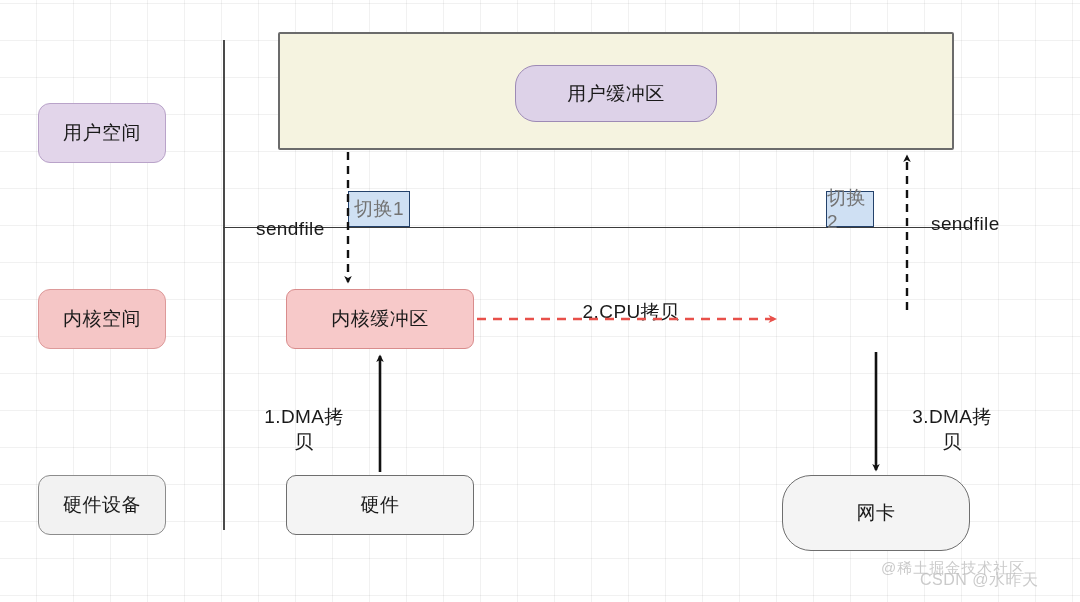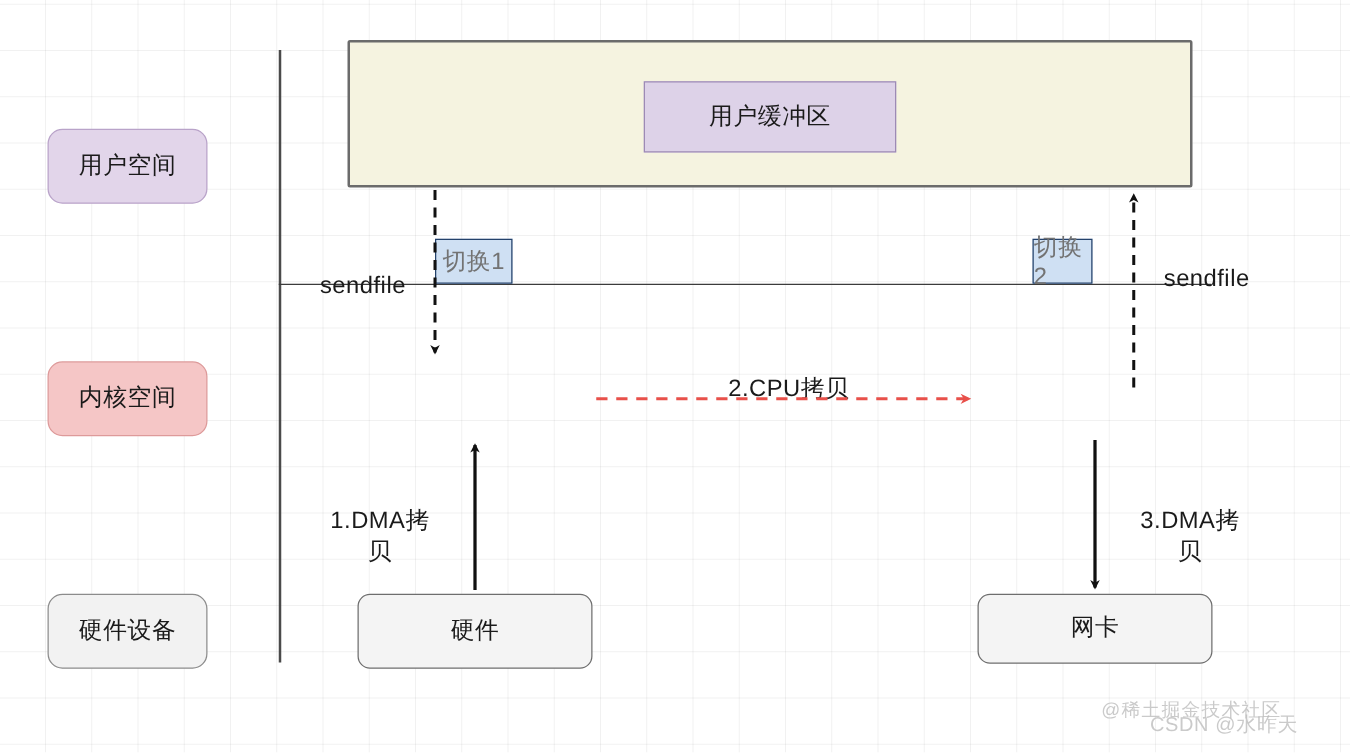--- a/index.html
+++ b/index.html
@@ -61,21 +61,21 @@
   }
 
   .big-box {
     border-radius: 2px;
     background: #f5f3e0;
     border: 2px solid #6b6b6b;
   }
   .buf-user {
     background: #ddd2e8;
     border: 1.6px solid #9d8ab5;
-    border-radius: 0;
+    border-radius: 21px;
     justify-content: center;
   }
   .buf-kernel {
     background: #f7c9c9;
     border: 1.6px solid #d98c8c;
     border-radius: 9px;
   }
   .buf-hw {
     background: #f4f4f4;
     border: 1.6px solid #6e6e6e;
@@ -170,27 +170,30 @@
   </div>
 
   <div class="node big-box" style="left:278px; top:32px; width:676px; height:118px;">
     <span></span>
   </div>
 
   <div class="node buf-user" style="left:515px; top:65px; width:202px; height:57px;">
     <span>用户缓冲区</span>
   </div>
 
+  <div class="node buf-kernel" style="left:286px; top:289px; width:188px; height:60px;">
+    <span>内核缓冲区</span>
+  </div>
 
 
   <div class="node buf-hw" style="left:286px; top:475px; width:188px; height:60px;">
     <span>硬件</span>
   </div>
 
-  <div class="node buf-hw" style="left:782px; top:475px; width:188px; height:56px;">
+  <div class="node buf-hw" style="left:782px; top:475px; width:188px; height:76px;border-radius:29px;">
     <span>网卡</span>
   </div>
 
   <div class="switch-box" style="left:348px; top:191px; width:62px; height:36px;">
     <span>切换1</span>
   </div>
 
   <div class="switch-box" style="left:826px; top:191px; width:48px; height:36px;">
     <span>切换2</span>
   </div>

